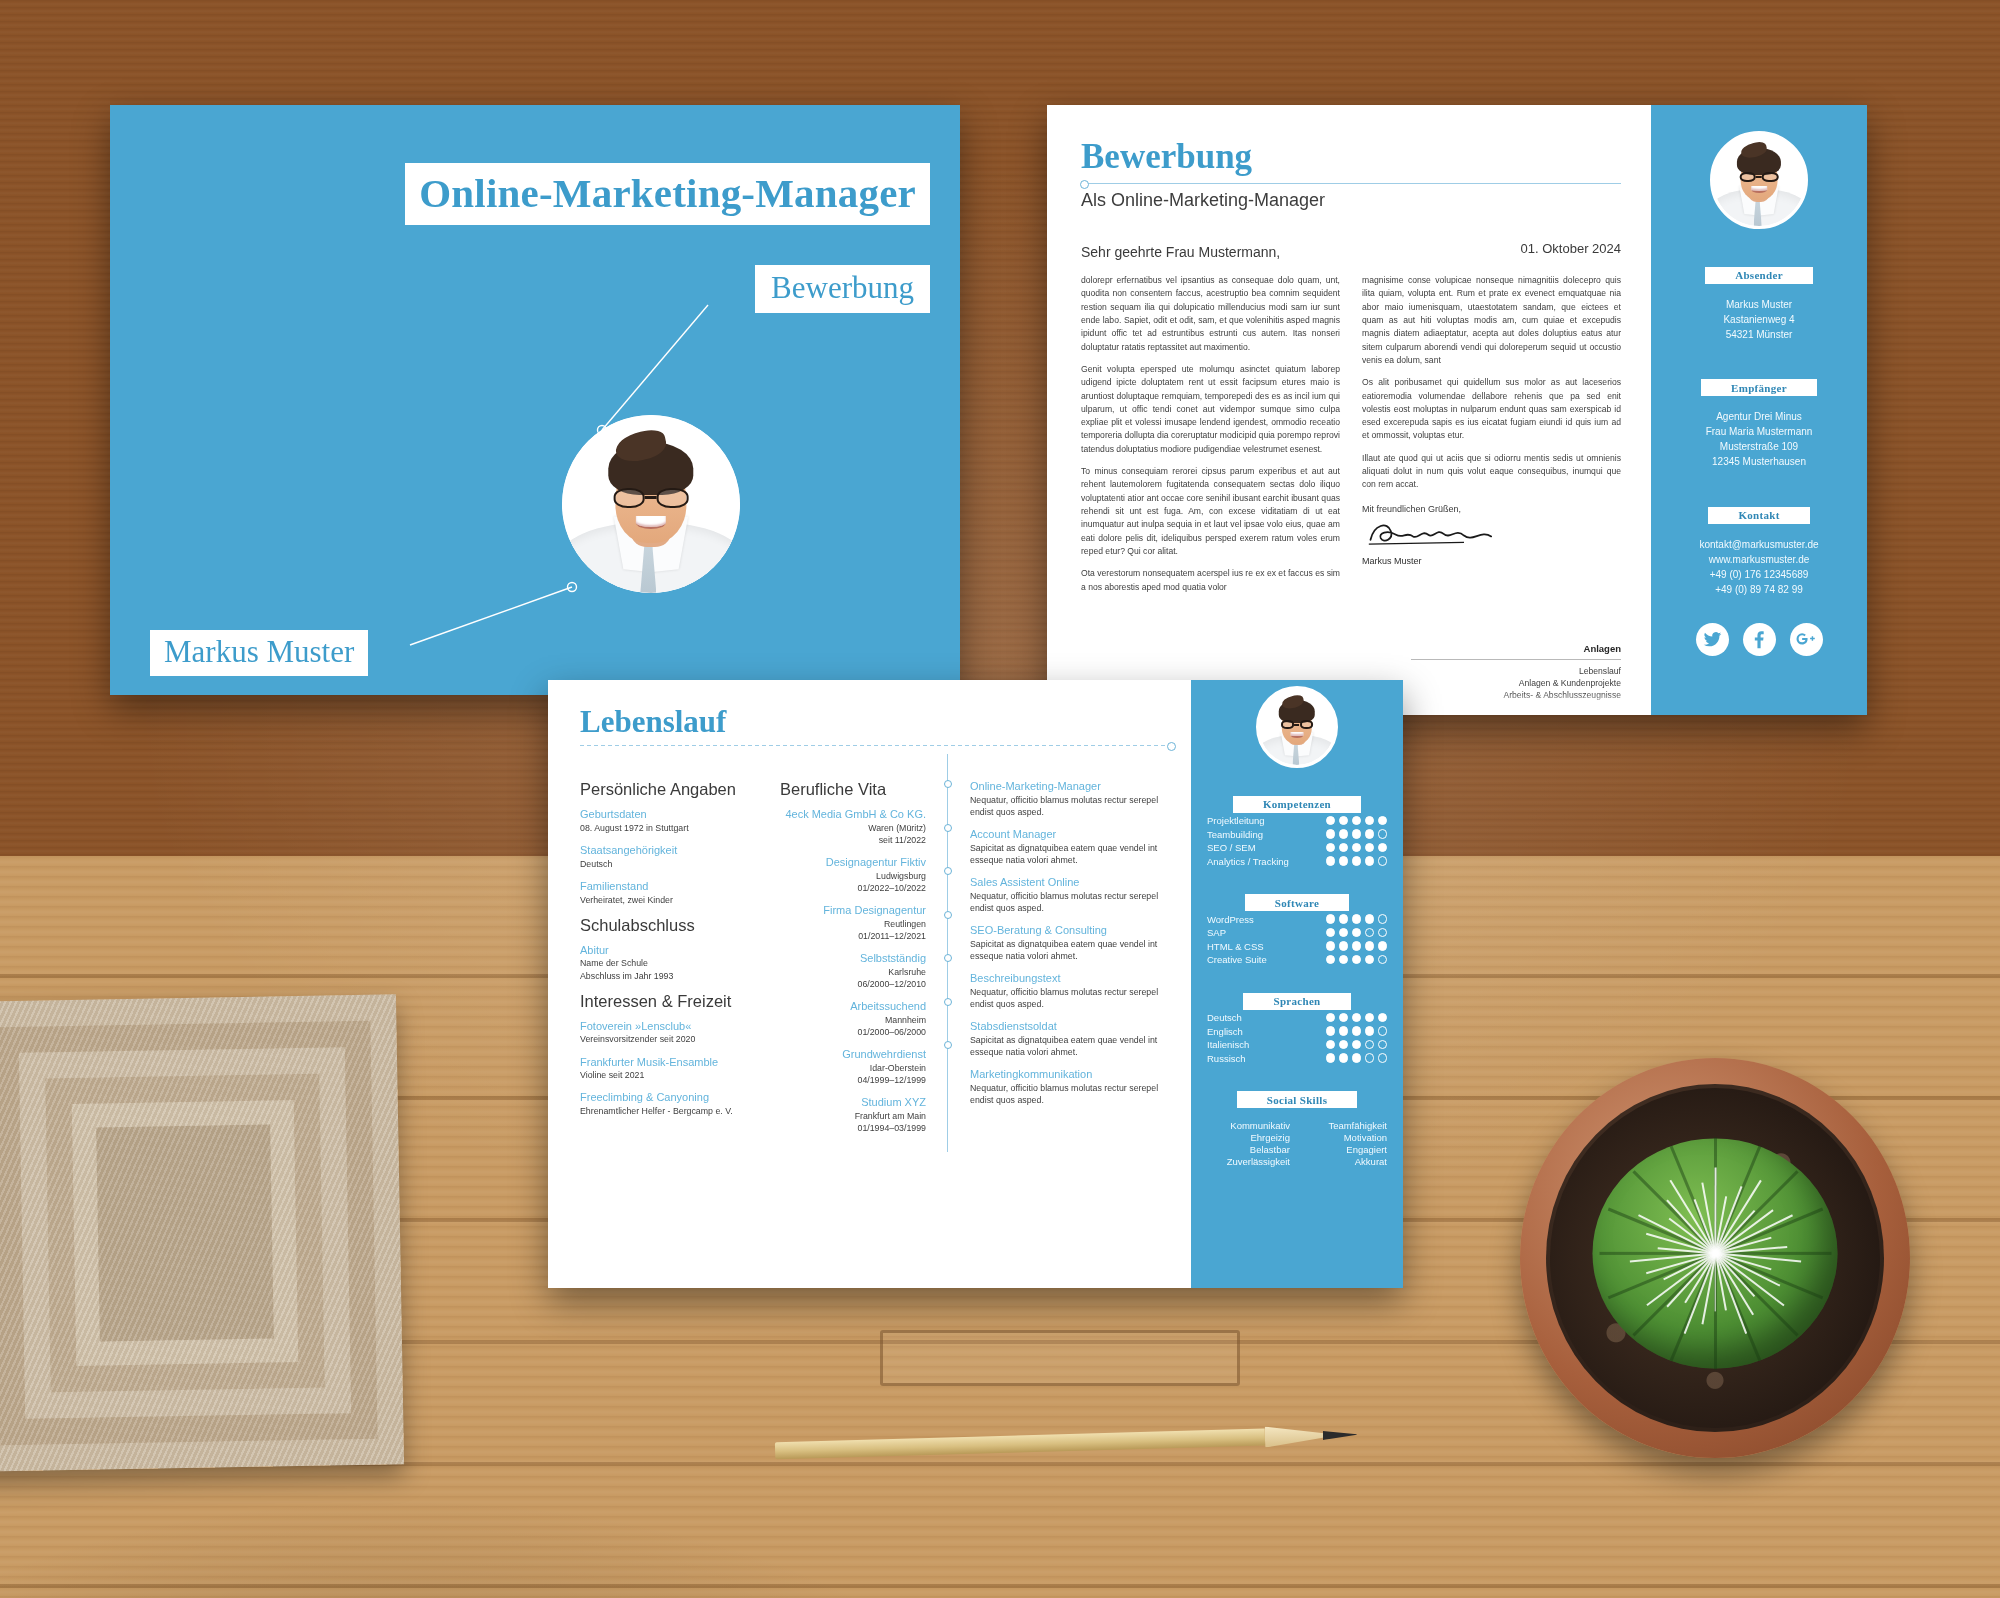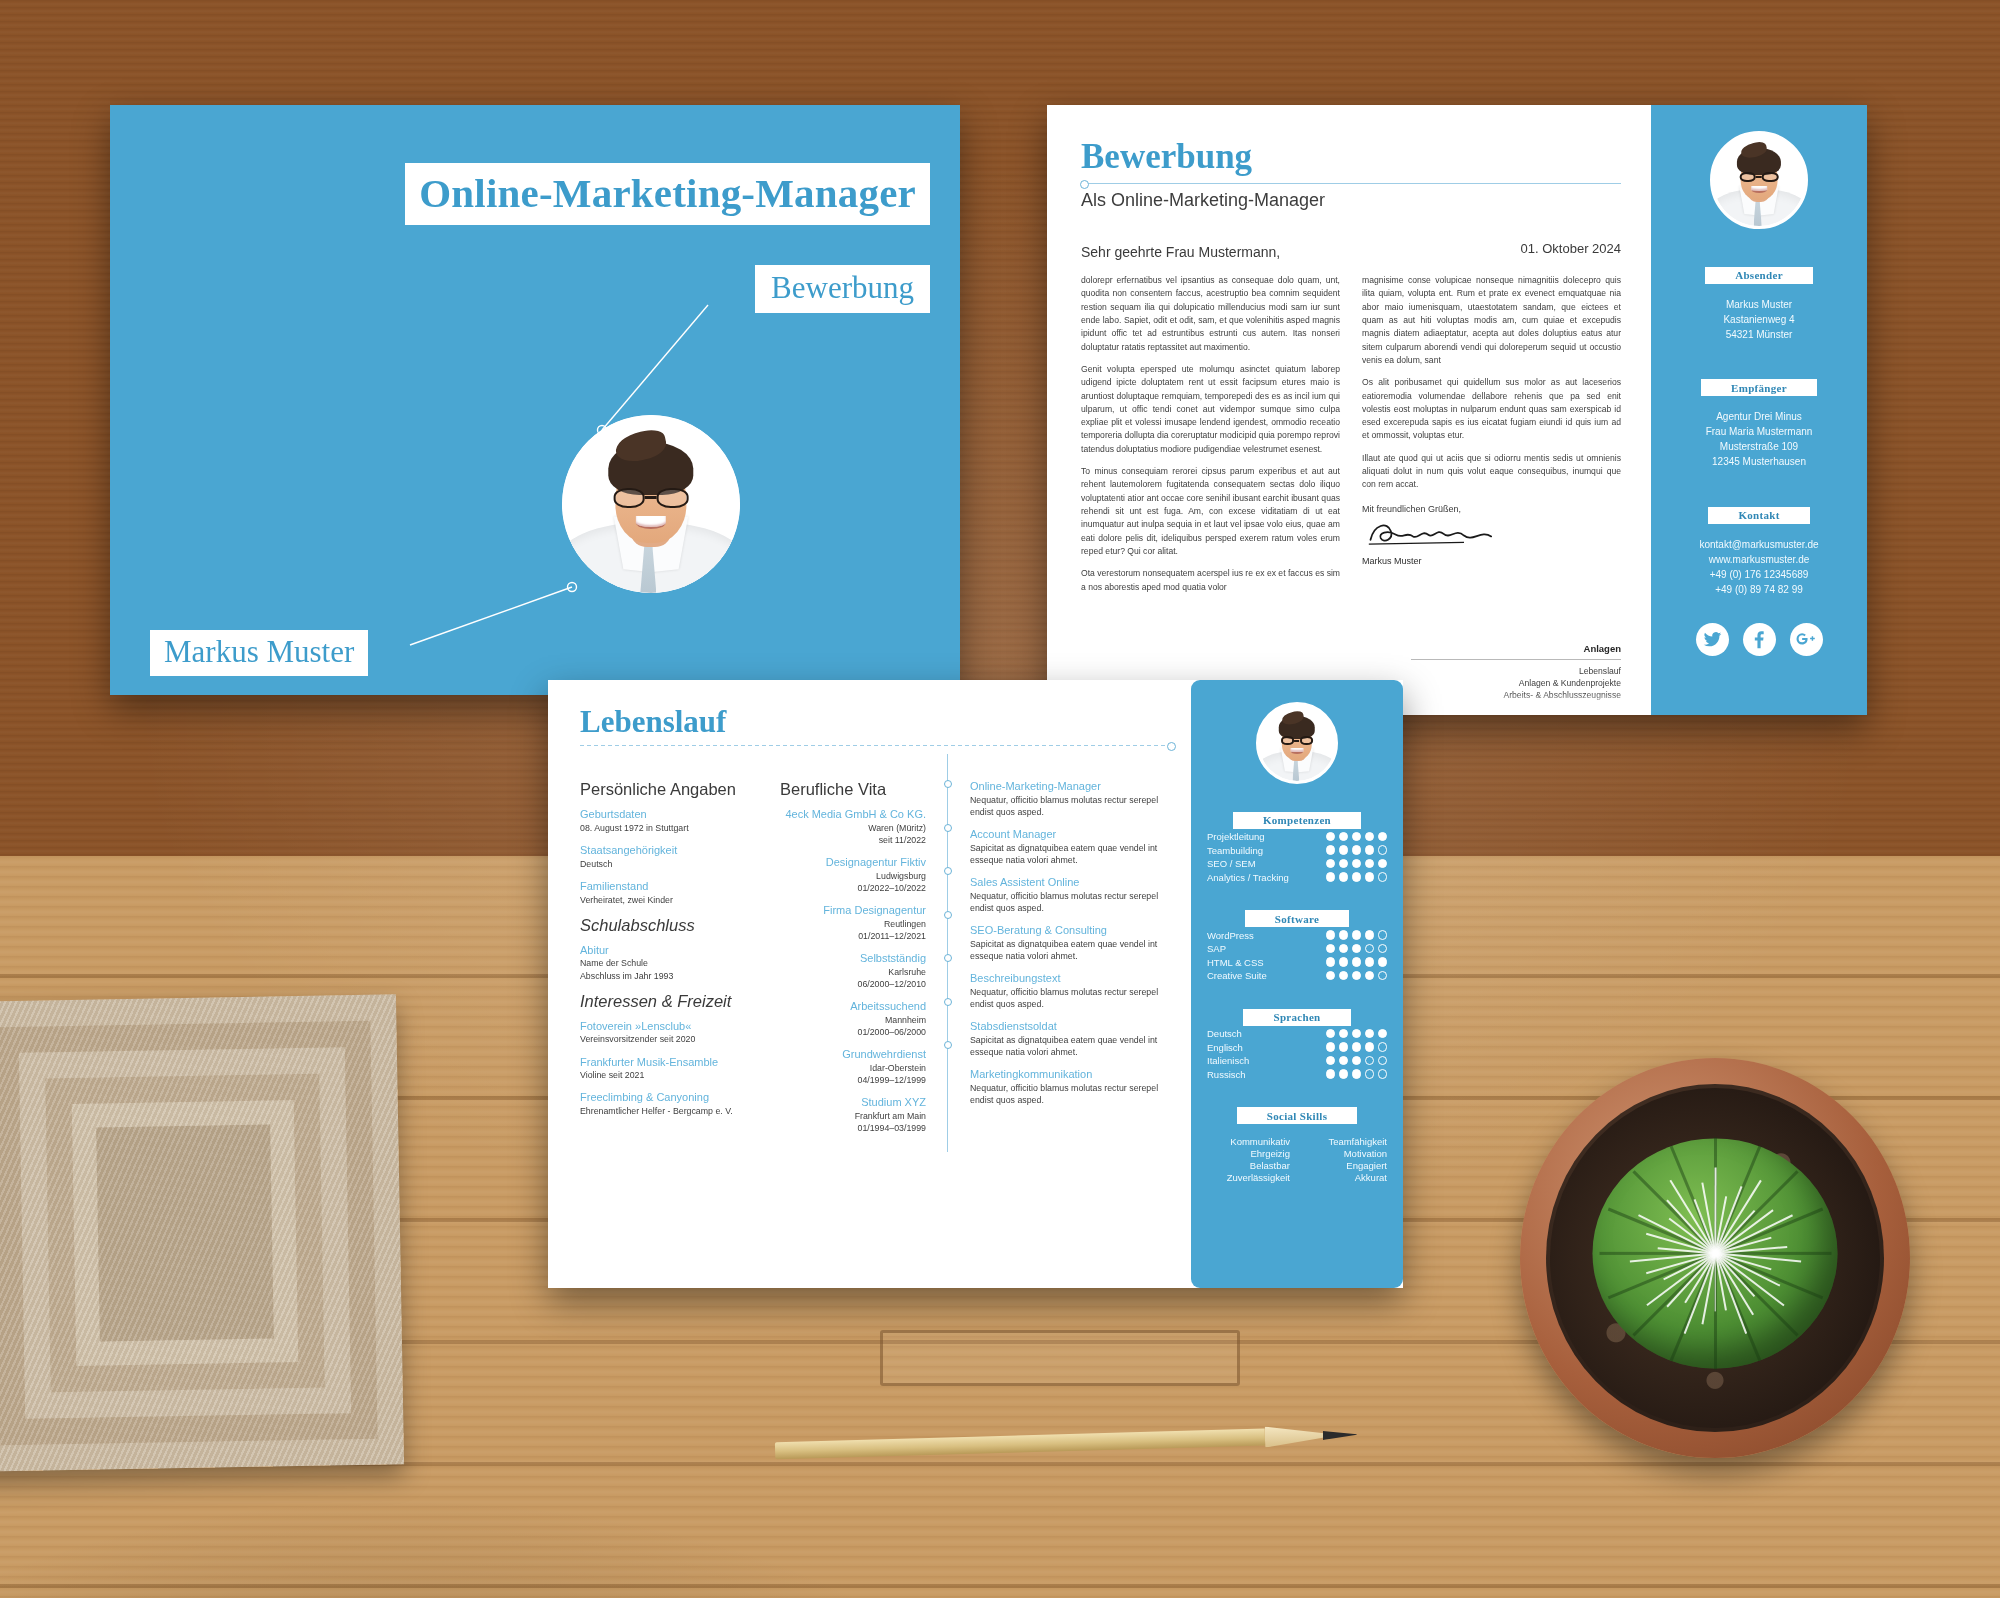--- a/index.html
+++ b/index.html
@@ -239,40 +239,40 @@
   #cv-rule:before {
     content:""; position:absolute; right:-1px; top:-3.5px; width:7px; height:7px;
     border:1.3px solid #6db4d8; border-radius:50%; background:#fff;
   }
   #cv-cols { display:flex; margin-top:34px; }
   #cv-c1 { width:200px; padding-right:14px; }
   #cv-c2 { width:168px; padding-right:22px; text-align:right; position:relative; }
   #cv-c3 { flex:1; padding-left:22px; }
 
   .cv-h { font-size:16.5px; color:#3a3a3a; font-weight:400; margin-bottom:9px; }
-  .cv-h.tight { margin-top:7px;font-style:italic; }
+  .cv-h.tight { margin-top:7px; }
   .entry { margin-bottom:10px; }
   .entry .t { font-size:11px; color:#63b4dc; line-height:1.25; }
   .entry .d { font-size:8.8px; color:#3e3e3e; line-height:1.38; }
   #cv-c3 .entry .t { font-size:11px; }
   #cv-c3 .entry .d { font-size:8.8px; }
 
   
   #tl {
     position:absolute; right:0px; top:-26px; bottom:-8px; width:1px; background:#9fcde6;
   }
   .tl-dot {
     position:absolute; right:-3.5px; width:8px; height:8px;
     border:1.3px solid #6db4d8; border-radius:50%; background:#fff;
   }
 
   
   #cv-side {
     width:212px; background:#4aa6d2; color:#fff; text-align:center;
-    padding-top:22px; position:relative;border-radius:9px;
+    padding-top:6px; position:relative;
   }
   #cvs-photo {
     width:82px; height:82px; border-radius:50%; background:#fff;
     margin:0 auto 26px auto; overflow:hidden; border:3px solid #fff;
   }
   .skill-row {
     display:flex; align-items:center; justify-content:space-between;
     gap:9px; margin:2.5px 0; padding:0 16px;
   }
   .skill-name { font-size:9.5px; color:#f1faff; white-space:nowrap; }

